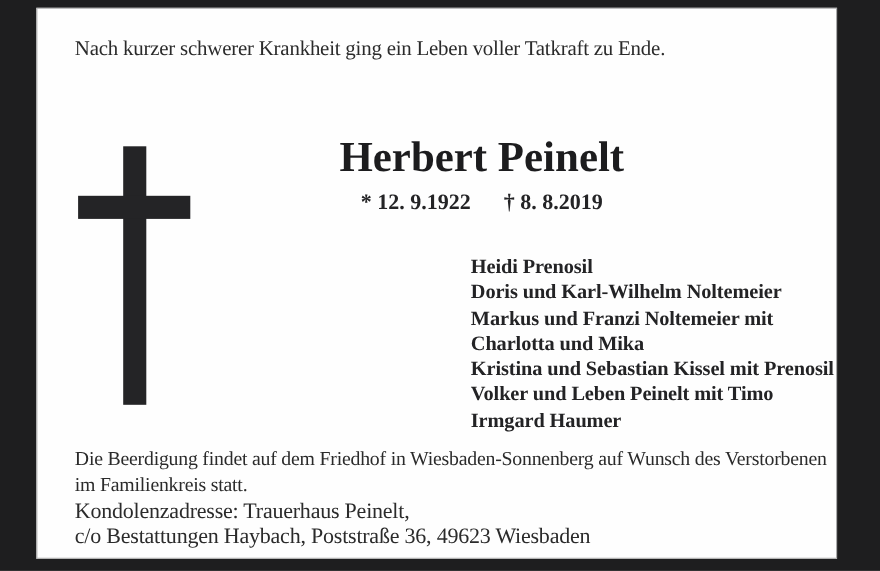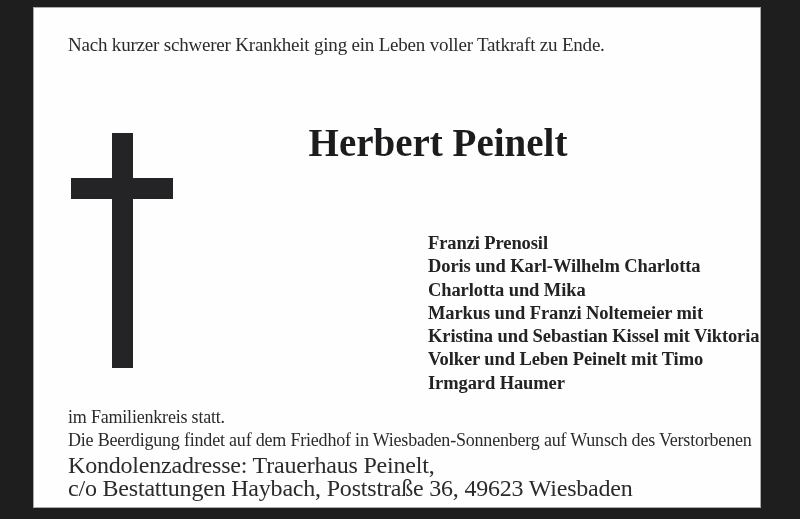--- a/index.html
+++ b/index.html
@@ -107,21 +107,21 @@
     font-size: 18px;
     line-height: 22.5px;
     color: #2b2b2b;
     letter-spacing: -0.2px;
     white-space: nowrap;
   }
   .condolence-block {
     position: absolute;
     left: 35px;
     top: 447px;
-    font-size: 24px;
+    font-size: 20px;
     line-height: 22.5px;
     color: #2b2b2b;
     letter-spacing: -0.2px;
     white-space: nowrap;
   }
 </style>
 </head>
 <body>
 
 <div class="stage">
@@ -130,35 +130,39 @@
     <div class="txt intro-line-1">Nach kurzer schwerer Krankheit ging ein Leben voller Tatkraft zu Ende.</div>
 
 
     <div class="cross">
       <div class="bar-v"></div>
       <div class="bar-h"></div>
     </div>
 
     <div class="name-block">
       <div class="deceased-name">Herbert Peinelt</div>
+      <div class="dates-row">
+        <span>* 12. 9.1922</span>
+        <span>† 8. 8.2019</span>
+      </div>
     </div>
 
     <div class="mourners">
-      <div>Franzi Prenosil</div>
-      <div>Doris und Karl-Wilhelm Charlotta</div>
+      <div>Heidi Prenosil</div>
+      <div>Doris und Karl-Wilhelm Noltemeier</div>
+      <div>Markus und Franzi Noltemeier mit</div>
       <div>Charlotta und Mika</div>
-      <div>Markus und Franzi Noltemeier mit</div>
-      <div>Kristina und Sebastian Kissel mit Viktoria</div>
+      <div>Kristina und Sebastian Kissel mit Prenosil</div>
       <div>Volker und Leben Peinelt mit Timo</div>
       <div>Irmgard Haumer</div>
     </div>
 
     <div class="funeral-block">
+      <div>Die Beerdigung findet auf dem Friedhof in Wiesbaden-Sonnenberg auf Wunsch des Verstorbenen</div>
       <div>im Familienkreis statt.</div>
-      <div>Die Beerdigung findet auf dem Friedhof in Wiesbaden-Sonnenberg auf Wunsch des Verstorbenen</div>
     </div>
 
     <div class="condolence-block">
       <div>Kondolenzadresse: Trauerhaus Peinelt,</div>
       <div>c/o Bestattungen Haybach, Poststraße 36, 49623 Wiesbaden</div>
     </div>
 
   </div>
 </div>
 

